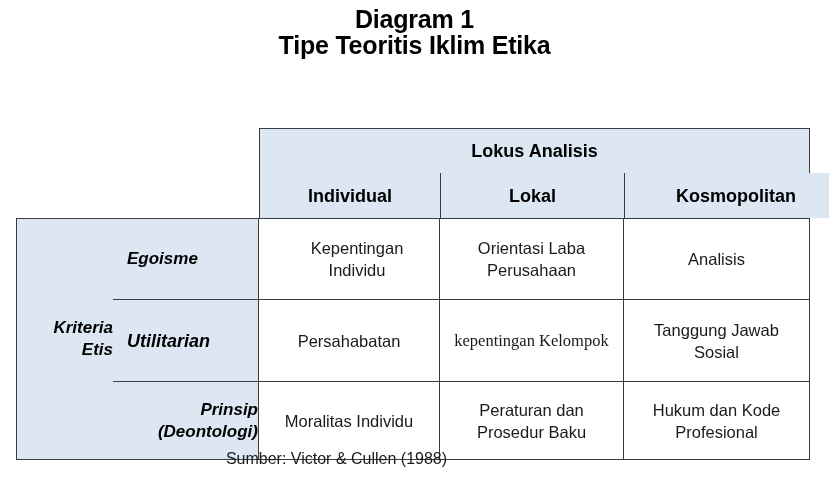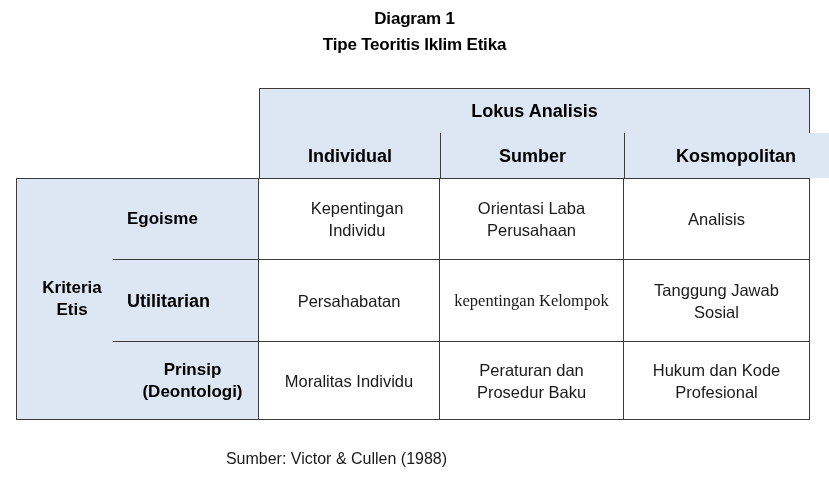--- a/index.html
+++ b/index.html
@@ -18,21 +18,21 @@
 
   
   #title-block {
     position: absolute;
     left: 0;
     top: 6px;
     width: 829px;
     text-align: center;
   }
   #title-block .title-line {
-    font-size: 17px;
+    font-size: 25px;
     font-weight: bold;
     line-height: 26px;
     letter-spacing: -0.2px;
     color: #000000;
   }
 
   
   #diagram-table {
     position: absolute;
     left: 16px;
@@ -44,35 +44,37 @@
   .cellbox {
     position: absolute;
     box-sizing: border-box;
     display: flex;
     align-items: center;
     justify-content: center;
     text-align: center;
     font-size: 16.5px;
     line-height: 22px;
     color: #1a1a1a;
+    margin-top: 40px;
   }
 
   .fill-blue { background: #dce7f3; }
   .fill-white { background: #ffffff; }
 
   .bold { font-weight: bold; color: #000000; }
 
   .bd-t { border-top: 1.6px solid #3b3b3b; }
   .bd-b { border-bottom: 1.6px solid #3b3b3b; }
   .bd-l { border-left: 1.6px solid #3b3b3b; }
   .bd-r { border-right: 1.6px solid #3b3b3b; }
 
   .align-left {
     justify-content: flex-start;
-    text-align: center;
+    text-align: right;
+    font-style: italic;
   }
 
   .pad-l { padding-left: 14px; }
   .pad-x { padding-left: 8px; padding-right: 8px; }
 
   
   #source-caption {
     position: absolute;
     left: 0;
     top: 450px;
@@ -90,21 +92,21 @@
   <div class="title-line">Diagram 1</div>
   <div class="title-line">Tipe Teoritis Iklim Etika</div>
 </div>
 
 <div id="diagram-table">
 
   <div class="cellbox fill-blue bold bd-t bd-l bd-r" style="left:243px; top:0px; width:551px; height:45px; font-size:18px;">Lokus Analisis</div>
 
   <div class="cellbox fill-blue bold bd-l" style="left:243px; top:45px; width:181px; height:45px; font-size:18px;">Individual</div>
 
-  <div class="cellbox fill-blue bold bd-l" style="left:424px; top:45px; width:184px; height:45px; font-size:18px;">Sumber</div>
+  <div class="cellbox fill-blue bold bd-l" style="left:424px; top:45px; width:184px; height:45px; font-size:18px;">Lokal</div>
 
   <div class="cellbox fill-blue bold bd-l bd-r" style="left:608px; top:45px; width:224px; height:45px; font-size:18px;">Kosmopolitan</div>
 
   <div class="cellbox fill-blue bold align-left pad-l bd-t bd-b bd-l" style="left:0px; top:90px; width:97px; height:242px; font-size:17px;">Kriteria Etis</div>
 
   <div class="cellbox fill-blue bold align-left pad-l bd-t bd-r" style="left:97px; top:90px; width:146px; height:81px; font-size:17px;">Egoisme</div>
 
   <div class="cellbox fill-blue bold align-left pad-l bd-t bd-r" style="left:97px; top:171px; width:146px; height:82px; font-size:18px;">Utilitarian</div>
 
   <div class="cellbox fill-blue bold align-left pad-l bd-t bd-b bd-r" style="left:97px; top:253px; width:146px; height:79px; font-size:17px;">Prinsip (Deontologi)</div>

